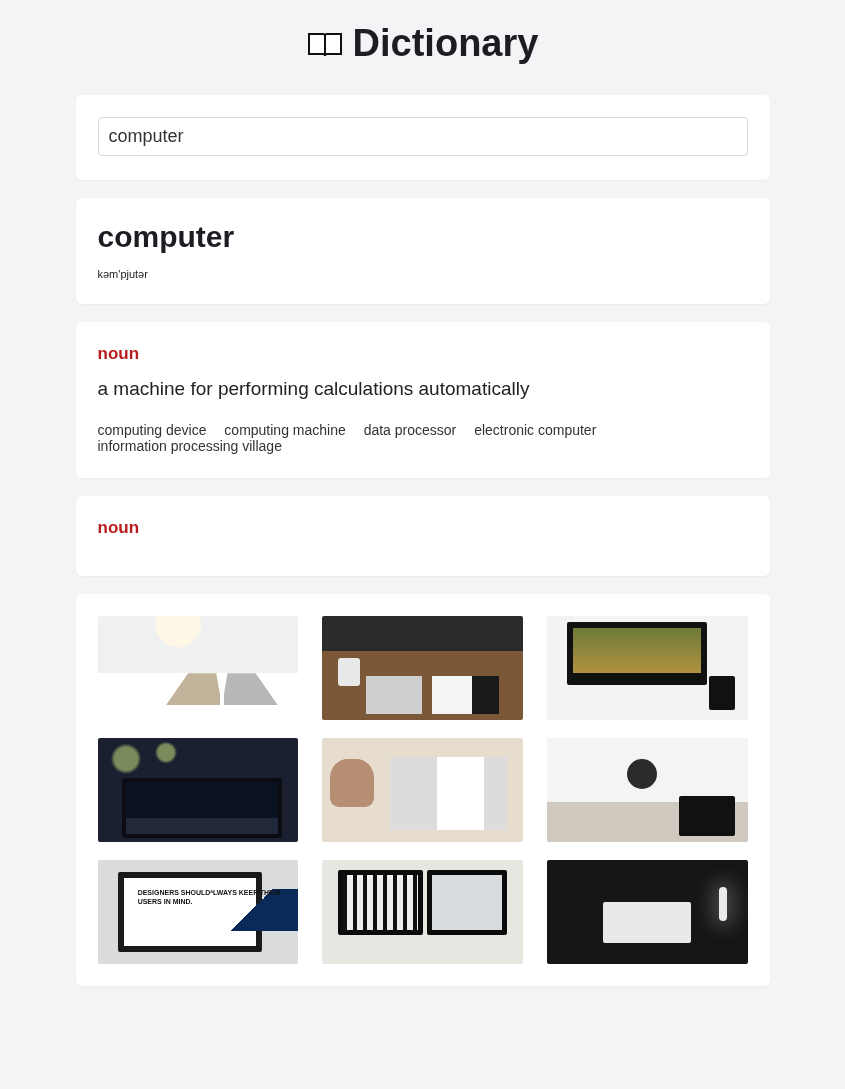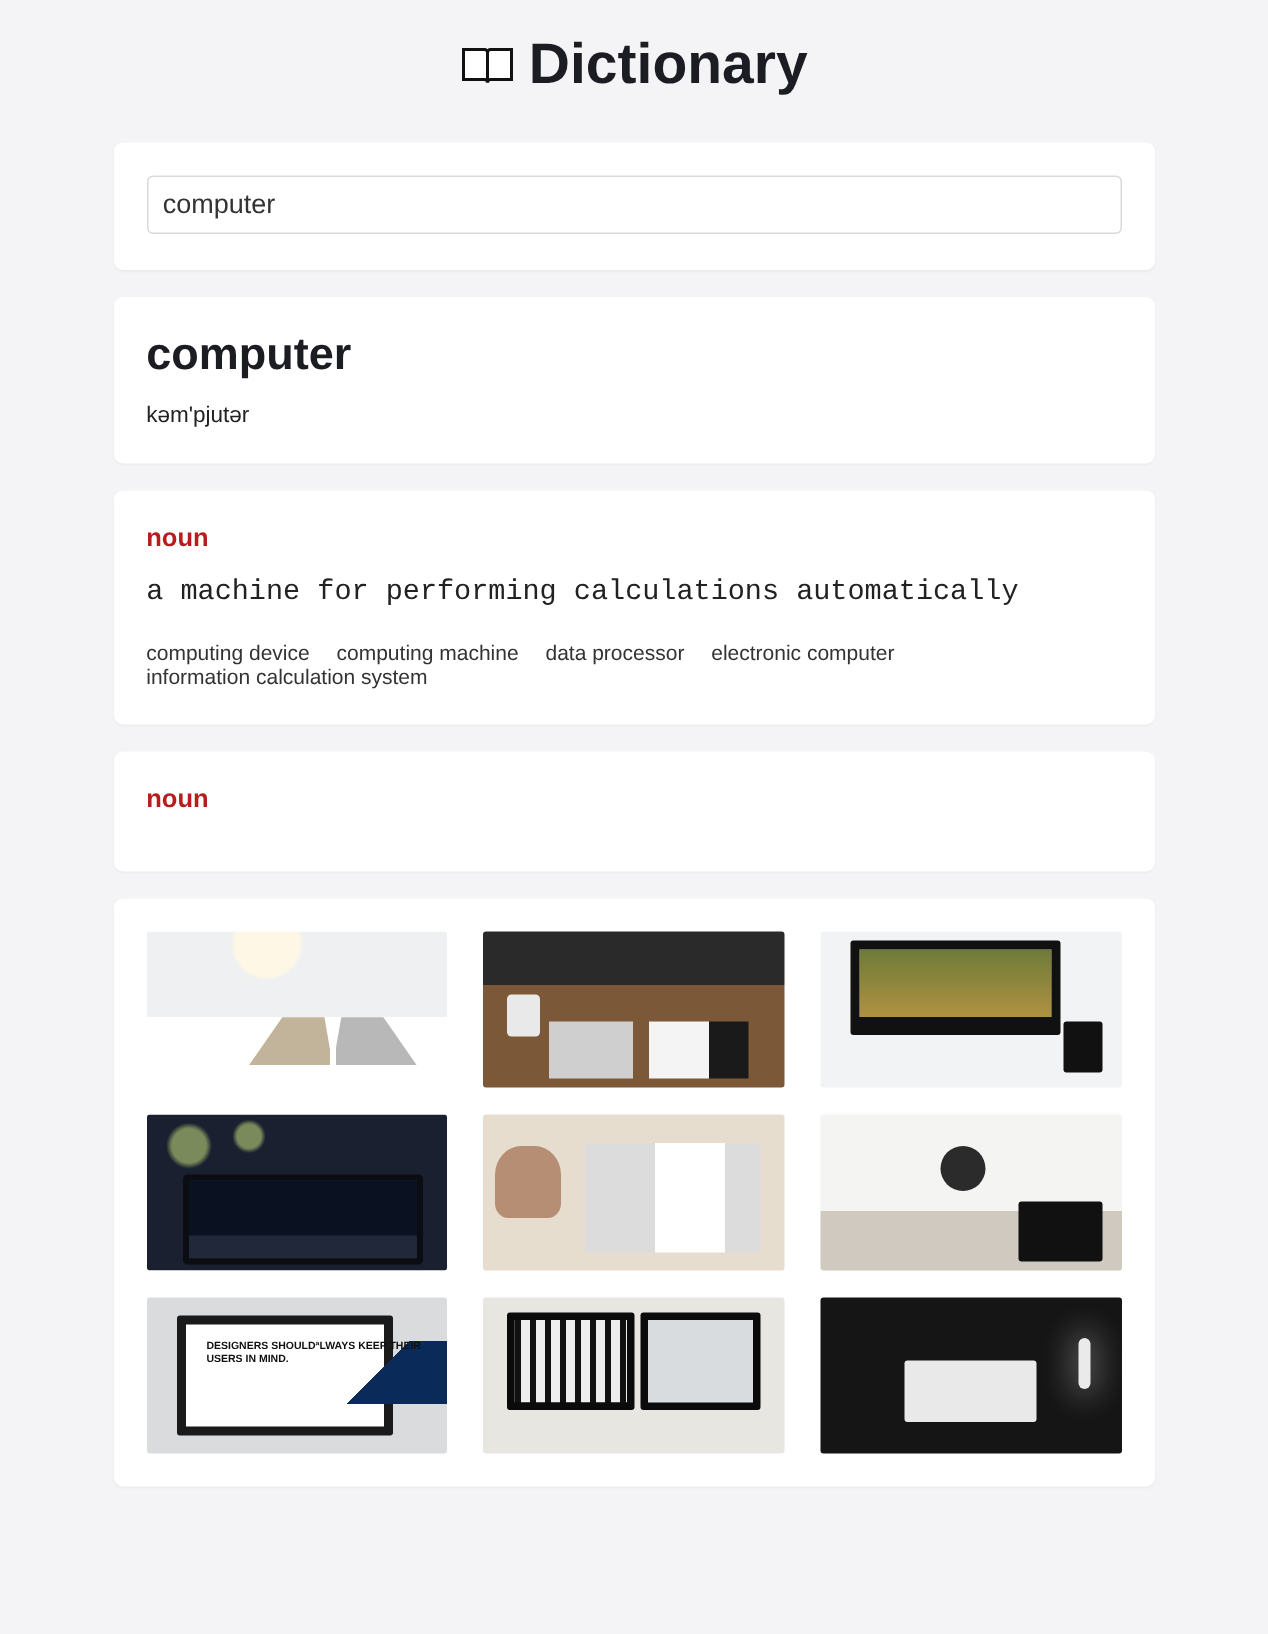--- a/index.html
+++ b/index.html
@@ -51,34 +51,33 @@
     font-size: 11px;
     color: #888;
   }
   .word-heading {
     font-size: 30px;
     font-weight: 700;
     color: #1c1d22;
     margin-bottom: 14px;
   }
   .phonetic {
-    font-size: 15px;
+    font-size: 11px;
     color: #222;
   }
   .pos {
     font-weight: 700;
     font-size: 17px;
     margin-bottom: 14px;
     color: #b91c1c;
   }
   .definition {
     font-size: 19px;
     color: #222;
     margin-bottom: 22px;
-    font-family: Liberation Mono, monospace;
   }
   .synonyms {
     font-size: 14px;
     color: #333;
   }
   .synonyms span { margin-right: 14px; display: inline-block; }
   .gallery-card { padding: 22px; }
   .gallery {
     display: grid;
     grid-template-columns: repeat(3, 1fr);
@@ -230,21 +229,21 @@
   </div>
 
   <div class="card">
     <div class="pos">noun</div>
     <div class="definition">a machine for performing calculations automatically</div>
     <div class="synonyms">
       <span>computing device</span>
       <span>computing machine</span>
       <span>data processor</span>
       <span>electronic computer</span>
-      <span>information calculation system</span>
+      <span>information processing village</span>
     </div>
   </div>
 
   <div class="card">
     <div class="pos">noun</div>
   </div>
 
   <div class="card gallery-card">
     <div class="gallery">
       <div class="thumb thumb-1" title="laptops-on-white-desk"></div>

